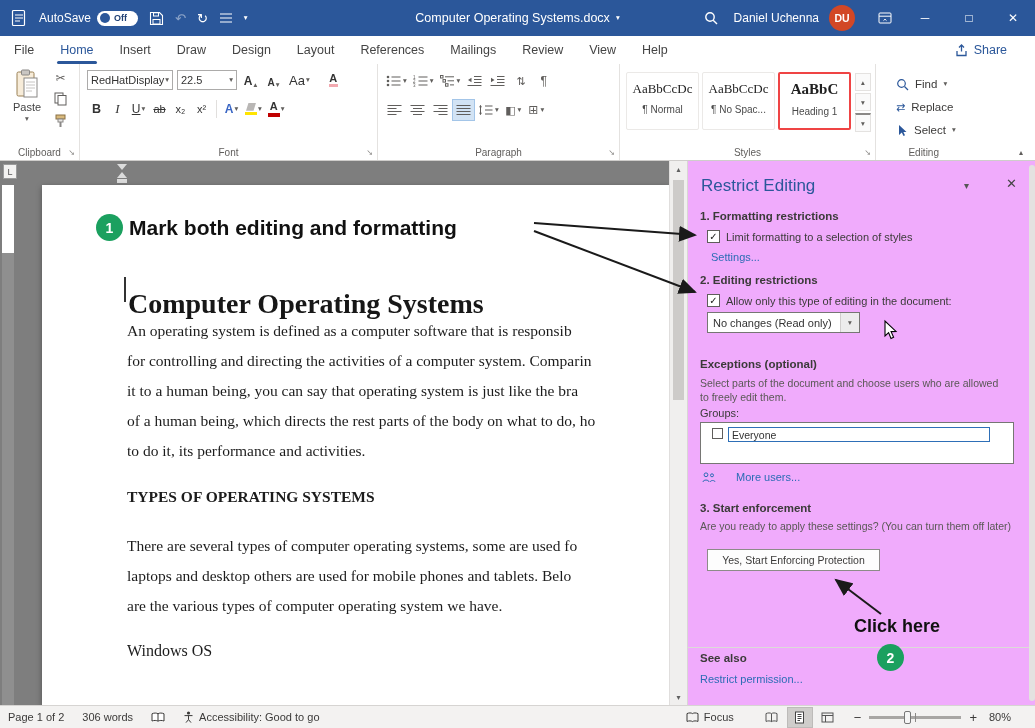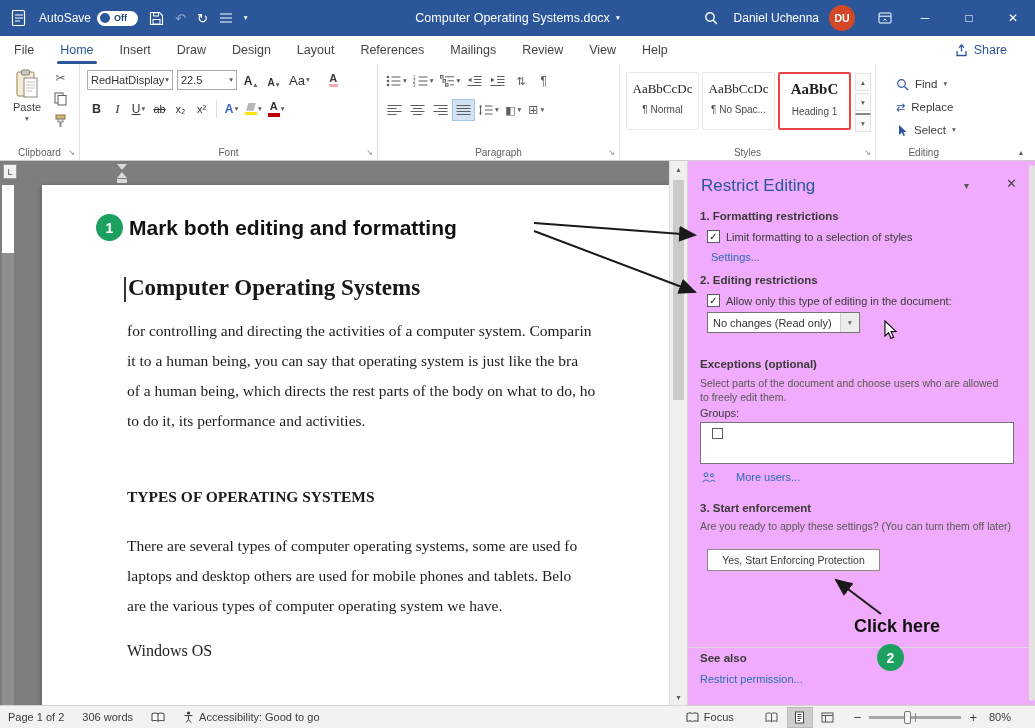--- a/index.html
+++ b/index.html
@@ -61,21 +61,21 @@
   .canvas{position:absolute;left:0;top:0;bottom:0;width:669px;background:#7e7e7e;overflow:hidden;}
   .tabsel{position:absolute;left:3px;top:3px;width:14px;height:15px;background:#f3f2f1;border:1px solid #9a9a9a;display:flex;align-items:center;justify-content:center;font-size:9px;color:#555;box-sizing:border-box;}
   .vruler{position:absolute;left:2px;top:24px;width:12px;bottom:0;background:#8f8f8f;}
   .vruler::before{content:"";position:absolute;top:0;left:0;right:0;height:68px;background:#ffffff;}
   .mk-tri-down{position:absolute;width:0;height:0;border-left:5px solid transparent;border-right:5px solid transparent;border-top:6px solid #dcdcdc;}
   .mk-tri-up{position:absolute;width:0;height:0;border-left:5px solid transparent;border-right:5px solid transparent;border-bottom:6px solid #dcdcdc;}
   .mk-rect{position:absolute;width:10px;height:4px;background:#dcdcdc;}
   .page{position:absolute;left:42px;top:24px;width:627px;bottom:0;background:#fff;box-shadow:0 2px 6px rgba(0,0,0,.35);overflow:hidden;}
   .badge{width:27px;height:27px;border-radius:50%;background:#1ba05f;color:#fff;font-weight:bold;font-size:14px;display:flex;align-items:center;justify-content:center;}
   .ann{font-size:21px;font-weight:bold;color:#111;white-space:nowrap;}
-  .dochead{font-family:"Liberation Serif","DejaVu Serif",serif;font-size:23px;font-weight:bold;color:#171717;white-space:nowrap;}
+  .dochead{font-family:"Liberation Serif","DejaVu Serif",serif;font-size:28px;font-weight:bold;color:#171717;white-space:nowrap;margin-top:13px;}
   .caret{position:absolute;width:1.5px;height:25px;background:#333;}
   .doc-par{position:absolute;width:545px;line-height:30px;font-family:"Liberation Serif","DejaVu Serif",serif;font-size:15.5px;color:#1c1c1c;}
   .doc-par div{white-space:nowrap;overflow:hidden;}
   .docsub{font-family:"Liberation Serif","DejaVu Serif",serif;font-size:15.5px;font-weight:bold;color:#1c1c1c;white-space:nowrap;}
   .vscroll{position:absolute;left:669px;top:0;bottom:0;width:18px;background:#f0efee;border-left:1px solid #e0dedd;box-sizing:border-box;}
   .vs-btn{height:16px;display:flex;align-items:center;justify-content:center;font-size:8px;color:#606060;}
   .vs-thumb{position:absolute;left:3px;right:3px;top:19px;height:220px;background:#cdcbc9;}
   .vs-down{position:absolute;bottom:0;left:0;right:0;}
 
   
@@ -444,20 +444,21 @@
       <span class="mk-tri-up" style="left:117px;top:11px"></span>
       <span class="mk-rect" style="left:117px;top:18px"></span>
       <div class="vruler"></div>
 
       <div class="page">
         <span class="badge ab" style="left:54px;top:29px">1</span>
         <span class="ann ab" style="left:87px;top:31px">Mark both editing and formatting</span>
         <span class="caret" style="left:82px;top:92px"></span>
         <span class="dochead ab" style="left:86px;top:90px">Computer Operating Systems</span>
         <div class="doc-par" style="left:85px;top:131px">
+          <div>An operating system is defined as a computer software that is responsib</div>
           <div>for controlling and directing the activities of a computer system. Comparin</div>
           <div>it to a human being, you can say that operating system is just like the bra</div>
           <div>of a human being, which directs the rest parts of the body on what to do, ho</div>
           <div>to do it, its performance and activities.</div>
         </div>
         <span class="docsub ab" style="left:85px;top:303px">TYPES OF OPERATING SYSTEMS</span>
         <div class="doc-par" style="left:85px;top:346px">
           <div>There are several types of computer operating systems, some are used fo</div>
           <div>laptops and desktop others are used for mobile phones and tablets. Belo</div>
           <div>are the various types of computer operating system we have.</div>
@@ -490,20 +491,21 @@
         <span class="dd">
             <span class="cv">▾</span>
           </span>
       </div>
 
       <span class="p-sec" style="left:12px;top:197px">Exceptions (optional)</span>
       <div class="p-desc" style="left:12px;top:216px;width:300px">Select parts of the document and choose users who are allowed to freely edit them.</div>
       <span class="p-lbl" style="left:12px;top:246px">Groups:</span>
       <div class="listbox">
         <span class="lb-cb"></span>
+        <span class="everyone">Everyone</span>
       </div>
       <span class="ab" style="left:14px;top:310px;display:flex;align-items:center;gap:20px">
         <svg class="micon" width="14" height="11" viewBox="0 0 14 11">
             <circle cx="4" cy="2.8" r="1.9" fill="none" stroke="#2b6cb5"></circle>
             <path d="M1 10c0-2.6 6-2.6 6 0" fill="none" stroke="#2b6cb5"></path>
             <circle cx="10" cy="3.3" r="1.5" fill="none" stroke="#2b6cb5"></circle>
             <path d="M8.2 10c.2-2 4.8-2 4.8 0" fill="none" stroke="#2b6cb5"></path>
           </svg>
         <span style="font-size:11px;color:#2b6cb5">More users...</span>
       </span>

